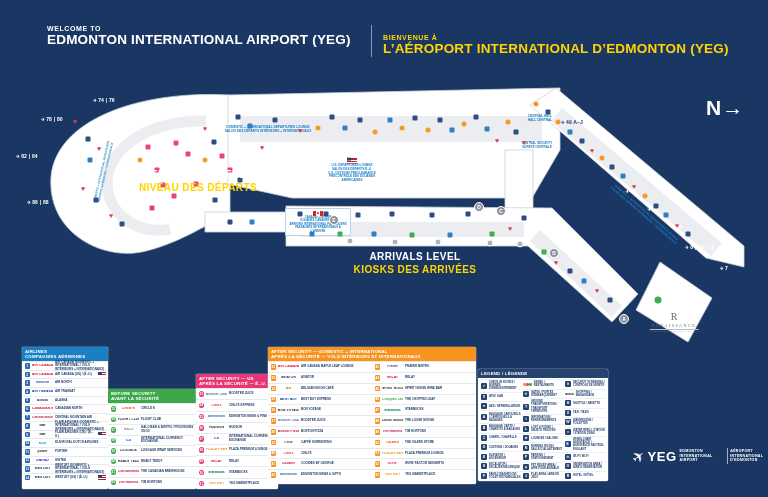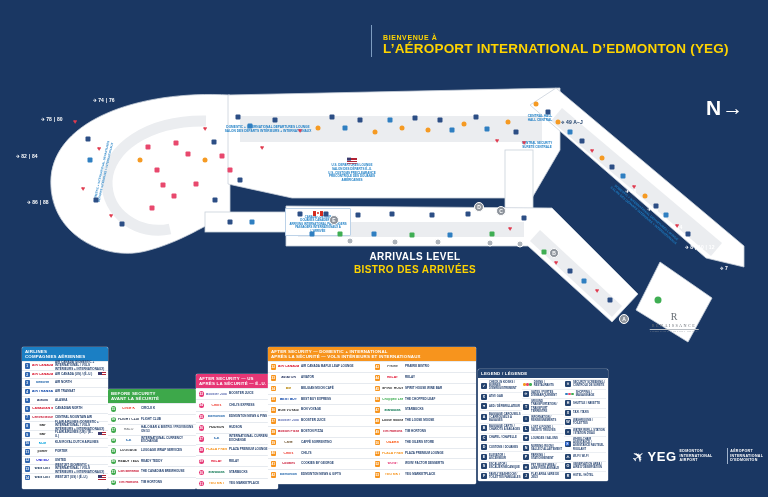--- a/index.html
+++ b/index.html
@@ -81,20 +81,24 @@
   #yeg-plane{font-size:15px;transform:rotate(-38deg);line-height:1;}
   #yeg-code{font-size:13px;font-weight:bold;letter-spacing:.5px;}
   .yeg-tx{font-size:3.6px;font-weight:bold;line-height:1.25;text-transform:uppercase;letter-spacing:.3px;}
   #yeg-sep{width:.7px;height:16px;background:#9fb2cc;}
 </style>
 </head>
 <body>
 
 <div id="stage">
 
+  <div class="abs" style="left:47px;top:25px;">
+    <div class="hdr-small white">WELCOME TO</div>
+    <div class="hdr-big white">EDMONTON INTERNATIONAL AIRPORT (YEG)</div>
+  </div>
   <div id="hdr-divider" class="abs" style="left:371px;top:25px;"></div>
   <div class="abs" style="left:383px;top:34px;">
     <div class="hdr-small yellow">BIENVENUE À</div>
     <div class="hdr-big yellow">L’AÉROPORT INTERNATIONAL D’EDMONTON (YEG)</div>
   </div>
 
   <svg class="abs" style="left:0;top:0;" width="768" height="497" viewBox="0 0 768 497">
     <g fill="#ffffff" stroke="#c9d1da" stroke-width="0.8">
       <path d="M230,95 C138,90 56,120 51,177 C47,233 103,262 146,251 C182,242 206,224 230,214 Z"></path>
       <path d="M228,95 L560,88 L560,150 L532,198 L292,198 L228,184 Z"></path>
@@ -248,23 +252,27 @@
       <div class="carousel" style="left: 501px; top: 211px;">C</div>
       <div class="carousel" style="left: 554px; top: 253px;">B</div>
       <div class="carousel" style="left: 624px; top: 319px;">A</div>
       <div class="stop" style="left: 350px; top: 241px;"></div>
       <div class="stop" style="left: 395px; top: 242px;"></div>
       <div class="stop" style="left: 438px; top: 242px;"></div>
       <div class="stop" style="left: 490px; top: 243px;"></div>
       <div class="stop" style="left: 520px; top: 244px;"></div>
     </div>
 
+  <div class="lvl" style="left:198px;top:181px;">
+    <span class="en">DEPARTURES LEVEL</span>
+    <span class="fr">NIVEAU DES DÉPARTS</span>
+  </div>
   <div class="lvl" style="left:415px;top:263px;">
     <span class="en">ARRIVALS LEVEL</span>
-    <span class="fr">BISTRO DES ARRIVÉES</span>
+    <span class="fr">KIOSKS DES ARRIVÉES</span>
   </div>
 
   <div id="compass" style="left:706px;top:96px;">N→</div>
 
   <div id="hotel-label" style="left:674px;top:322px;">
     <div class="ri">R</div>
     <div class="rn">RENAISSANCE</div>
     <div class="rs">EDMONTON AIRPORT HOTEL</div>
   </div>
 

